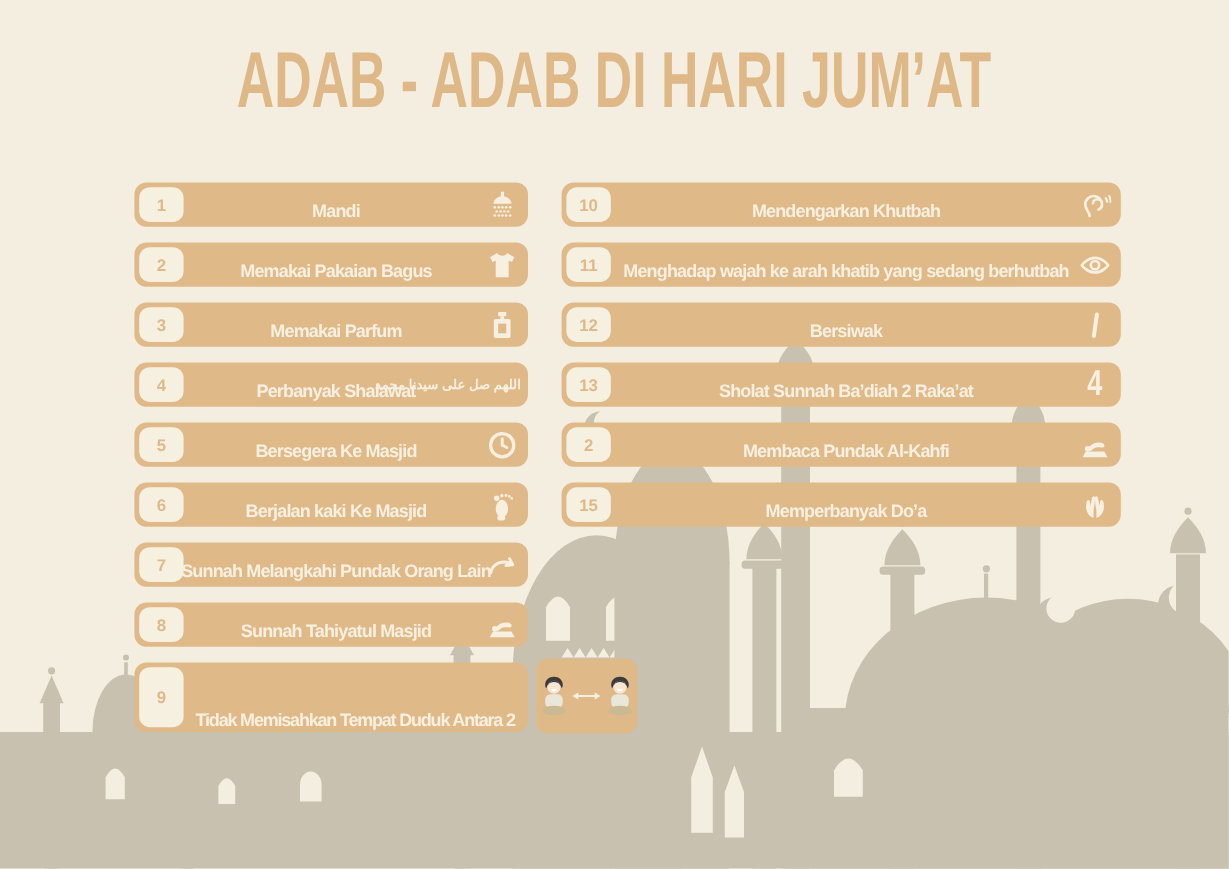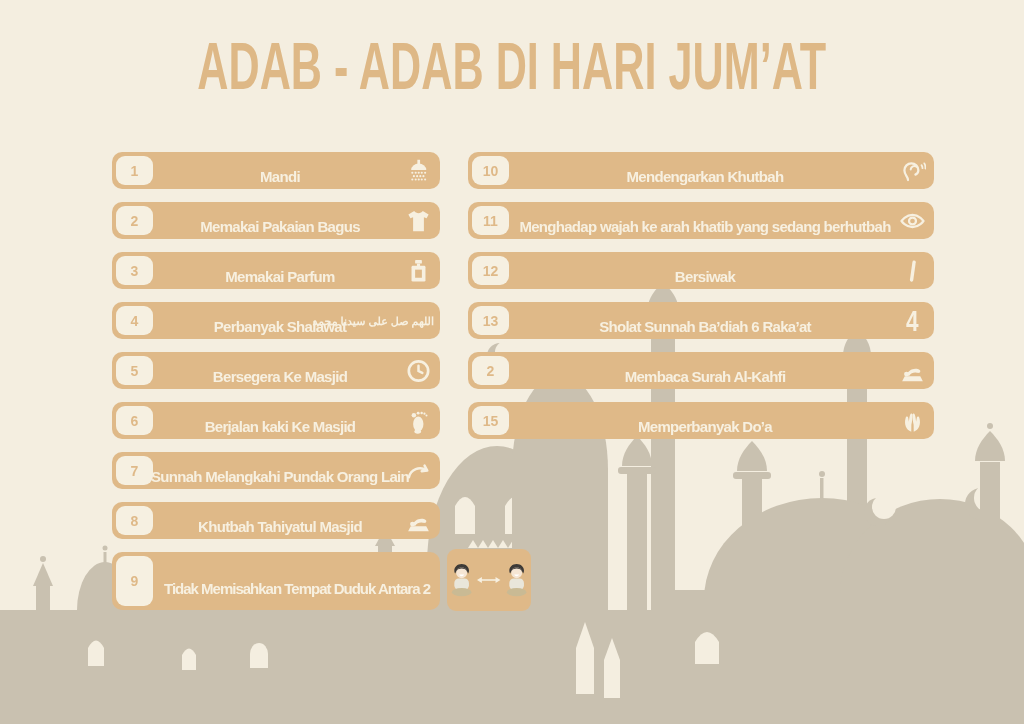--- a/index.html
+++ b/index.html
@@ -24,21 +24,21 @@
     display:flex;align-items:center;justify-content:center;
     color:var(--badge_text,#DFB988);font-weight:700;font-size:14px;
   }
   .label{
     position:absolute;inset:0;padding:13px 40px 0 48px;
     display:flex;align-items:center;justify-content:center;text-align:center;
     color:var(--bar_text,#F7F0E0);font-weight:700;font-size:15px;
     letter-spacing:-0.7px;line-height:1.3;white-space:nowrap;
   }
   .bar9 .label{
-    padding:16px 10px 0 50px;flex-direction:column;align-items:flex-end;
+    padding:16px 10px 0 50px;flex-direction:row;align-items:flex-end;
     text-align:right;letter-spacing:-1px;white-space:normal;
   }
   .icon{
     position:absolute;right:8px;top:50%;transform:translateY(-50%);
     width:27px;height:27px;display:flex;align-items:center;justify-content:center;
     color:var(--bar_text,#F7F0E0);
   }
   .icon svg{width:100%;height:100%;}
   .calligraphy{
     position:absolute;right:6px;top:50%;transform:translateY(-50%);
@@ -236,21 +236,21 @@
           <path d="M3.5 17.5C5 10.5 13 7.5 18.8 11.2" stroke-width="2.2" stroke-linecap="round"></path>
           <path d="M14.8 12.2l5-.6-2.4-4.4" stroke-width="2.2" stroke-linecap="round" stroke-linejoin="round"></path>
         </svg>
     </span>
   </div>
 
   <div class="bar">
     <span class="badge">
         <span>8</span>
       </span>
-    <span class="label">Khutbah Tahiyatul Masjid</span>
+    <span class="label">Sunnah Tahiyatul Masjid</span>
     <span class="icon">
       <svg viewBox="0 0 24 24" fill="currentColor">
           <path d="M2.8 21h18.4l-2.3-4.4H5.1Z"></path>
           <path d="M6 16.2c1.8-4.2 5.6-6.8 9.8-6.2 2.4.3 3.5 1.5 3.1 2.7-.3 1.1-1.7 1.2-3.1.9-2.8-.6-5.2.5-6.6 2.6Z"></path>
           <circle cx="6.6" cy="14.7" r="2.1"></circle>
         </svg>
     </span>
   </div>
 
   <div class="bar tall bar9">
@@ -303,31 +303,31 @@
       <svg viewBox="0 0 24 24" fill="currentColor">
           <rect x="10.8" y="2.5" width="3" height="19" rx="1.5" transform="rotate(8 12 12)"></rect>
         </svg>
     </span>
   </div>
 
   <div class="bar">
     <span class="badge">
         <span>13</span>
       </span>
-    <span class="label">Sholat Sunnah Ba’diah 6 Raka’at</span>
+    <span class="label">Sholat Sunnah Ba’diah 2 Raka’at</span>
     <span class="icon">
         <span class="num4">4</span>
       </span>
   </div>
 
   <div class="bar">
     <span class="badge">
         <span>2</span>
       </span>
-    <span class="label">Membaca Surah Al-Kahfi</span>
+    <span class="label">Membaca Pundak Al-Kahfi</span>
     <span class="icon">
       <svg viewBox="0 0 24 24" fill="currentColor">
           <path d="M2.8 21h18.4l-2.3-4.4H5.1Z"></path>
           <path d="M6 16.2c1.8-4.2 5.6-6.8 9.8-6.2 2.4.3 3.5 1.5 3.1 2.7-.3 1.1-1.7 1.2-3.1.9-2.8-.6-5.2.5-6.6 2.6Z"></path>
           <circle cx="6.6" cy="14.7" r="2.1"></circle>
         </svg>
     </span>
   </div>
 
   <div class="bar">

